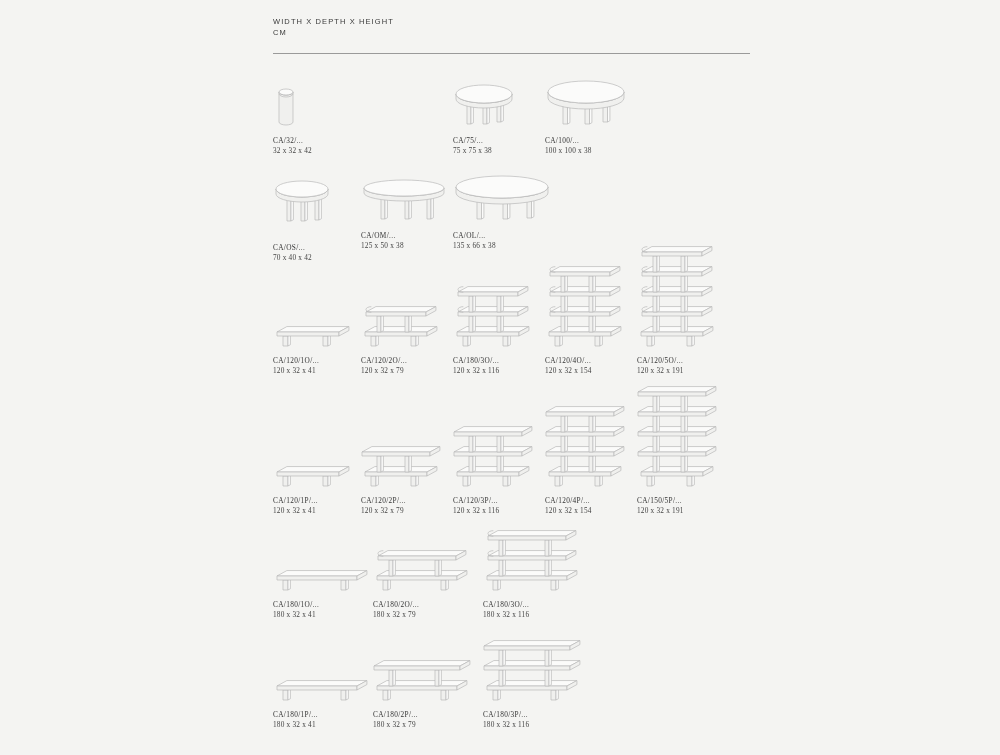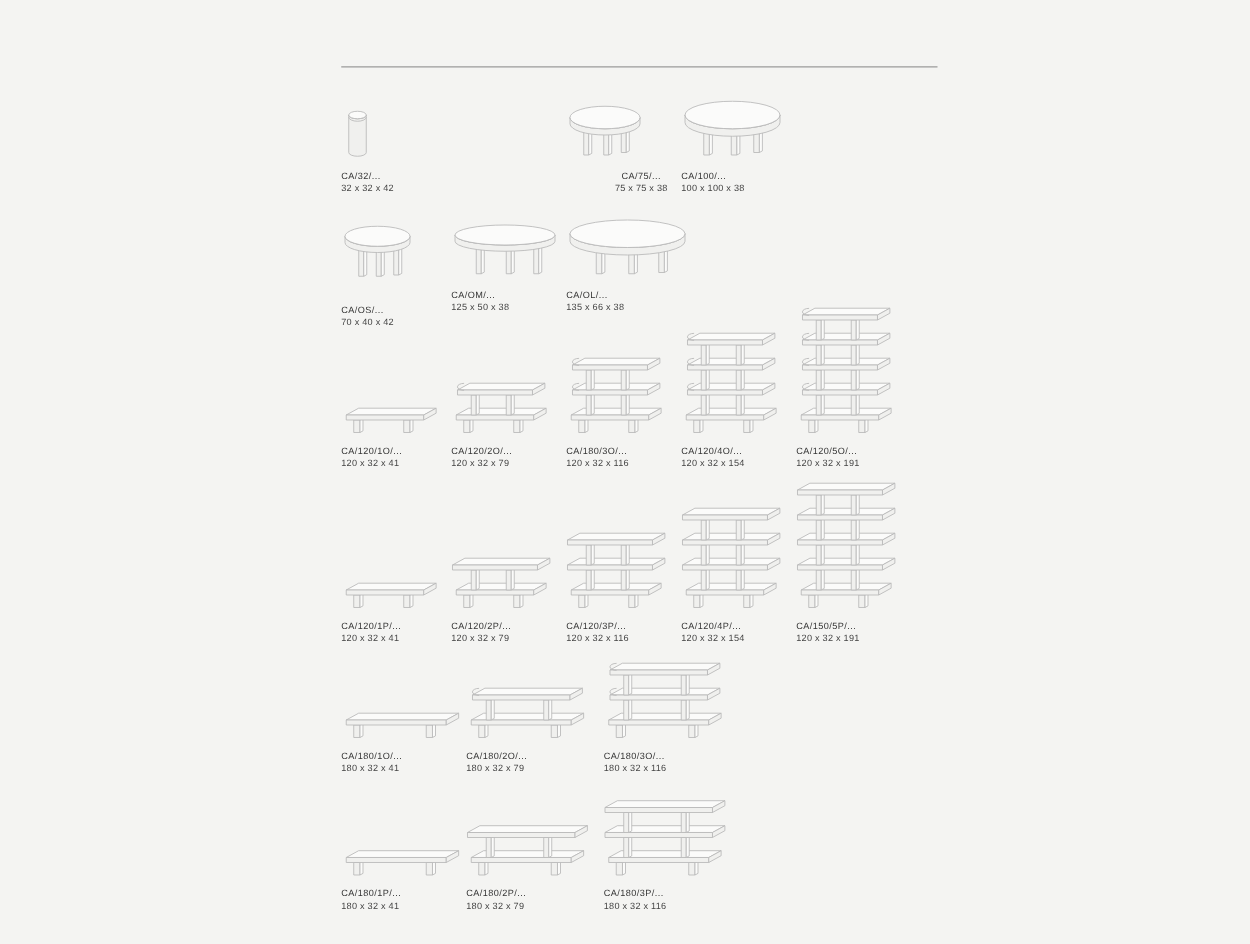--- a/index.html
+++ b/index.html
@@ -40,20 +40,21 @@
     width: 477px;
     height: 1px;
     background: #9a9a9a;
   }
   .grid {
     position: absolute;
     left: 0;
     top: 0;
     width: 1000px;
     height: 755px;
+    font-family: Liberation Serif, serif;
   }
   .cell {
     position: absolute;
     width: 96px;
   }
   .art {
     position: relative;
     width: 96px;
     height: 0;
   }
@@ -100,20 +101,24 @@
     stroke: #b9b9b9;
     stroke-width: 0.7;
     stroke-linejoin: round;
   }
 </style>
 </head>
 <body>
 
 <div class="page">
 
+  <div class="header">
+    <div class="header-line">WIDTH x DEPTH x HEIGHT</div>
+    <div class="header-line">CM</div>
+  </div>
 
   <div class="rule"></div>
 
   <div class="grid" id="grid">
       <div class="cell" style="left: 273px; top: 80px;">
         <div class="art" style="height: 50px;">
           <svg width="32" height="48" viewBox="0 0 32 48">
             <path class="fl2" d="M6,10 L6,40 a7,3 0 0 0 14,0 L20,10 Z"></path>
             <path class="fl2" d="M6,10 A7,3 0 0 0 20,10 L20,10 A7,3 0 0 1 6,10 Z"></path>
             <ellipse class="fl" cx="13" cy="10" rx="7" ry="3"></ellipse>
@@ -132,21 +137,21 @@
             <path class="fl" d="M18,22 L20.4,20.7 L20.4,42.7 L18,44 Z"></path>
             <path class="fl2" d="M30,24 L34,24 L34,44 L30,44 Z"></path>
             <path class="fl" d="M34,24 L36.4,22.7 L36.4,42.7 L34,44 Z"></path>
             <path class="fl2" d="M44,20 L48,20 L48,42 L44,42 Z"></path>
             <path class="fl" d="M48,20 L50.4,18.7 L50.4,40.7 L48,42 Z"></path>
             <path class="fl2" d="M3,14 L3,19 a28,9 0 0 0 56,0 L59,14 Z"></path>
             <path class="fl2" d="M3,14 A28,9 0 0 0 59,14 L59,14 A28,9 0 0 1 3,14 Z"></path>
             <ellipse class="fl" cx="31" cy="14" rx="28" ry="9"></ellipse>
           </svg>
         </div>
-        <div class="labels" style="top: 56px; position: absolute; text-align: center;">
+        <div class="labels" style="top: 56px; position: absolute;">
           <div class="code">CA/75/...</div>
           <div class="dims">75 x 75 x 38</div>
         </div>
       </div>
       <div class="cell" style="left: 545px; top: 80px;">
         <div class="art" style="height: 50px;">
           <svg width="86" height="52" viewBox="0 0 86 52">
             <path class="fl2" d="M18,24 L22.5,24 L22.5,46 L18,46 Z"></path>
             <path class="fl" d="M22.5,24 L24.9,22.7 L24.9,44.7 L22.5,46 Z"></path>
             <path class="fl2" d="M40,26 L44.5,26 L44.5,46 L40,46 Z"></path>

